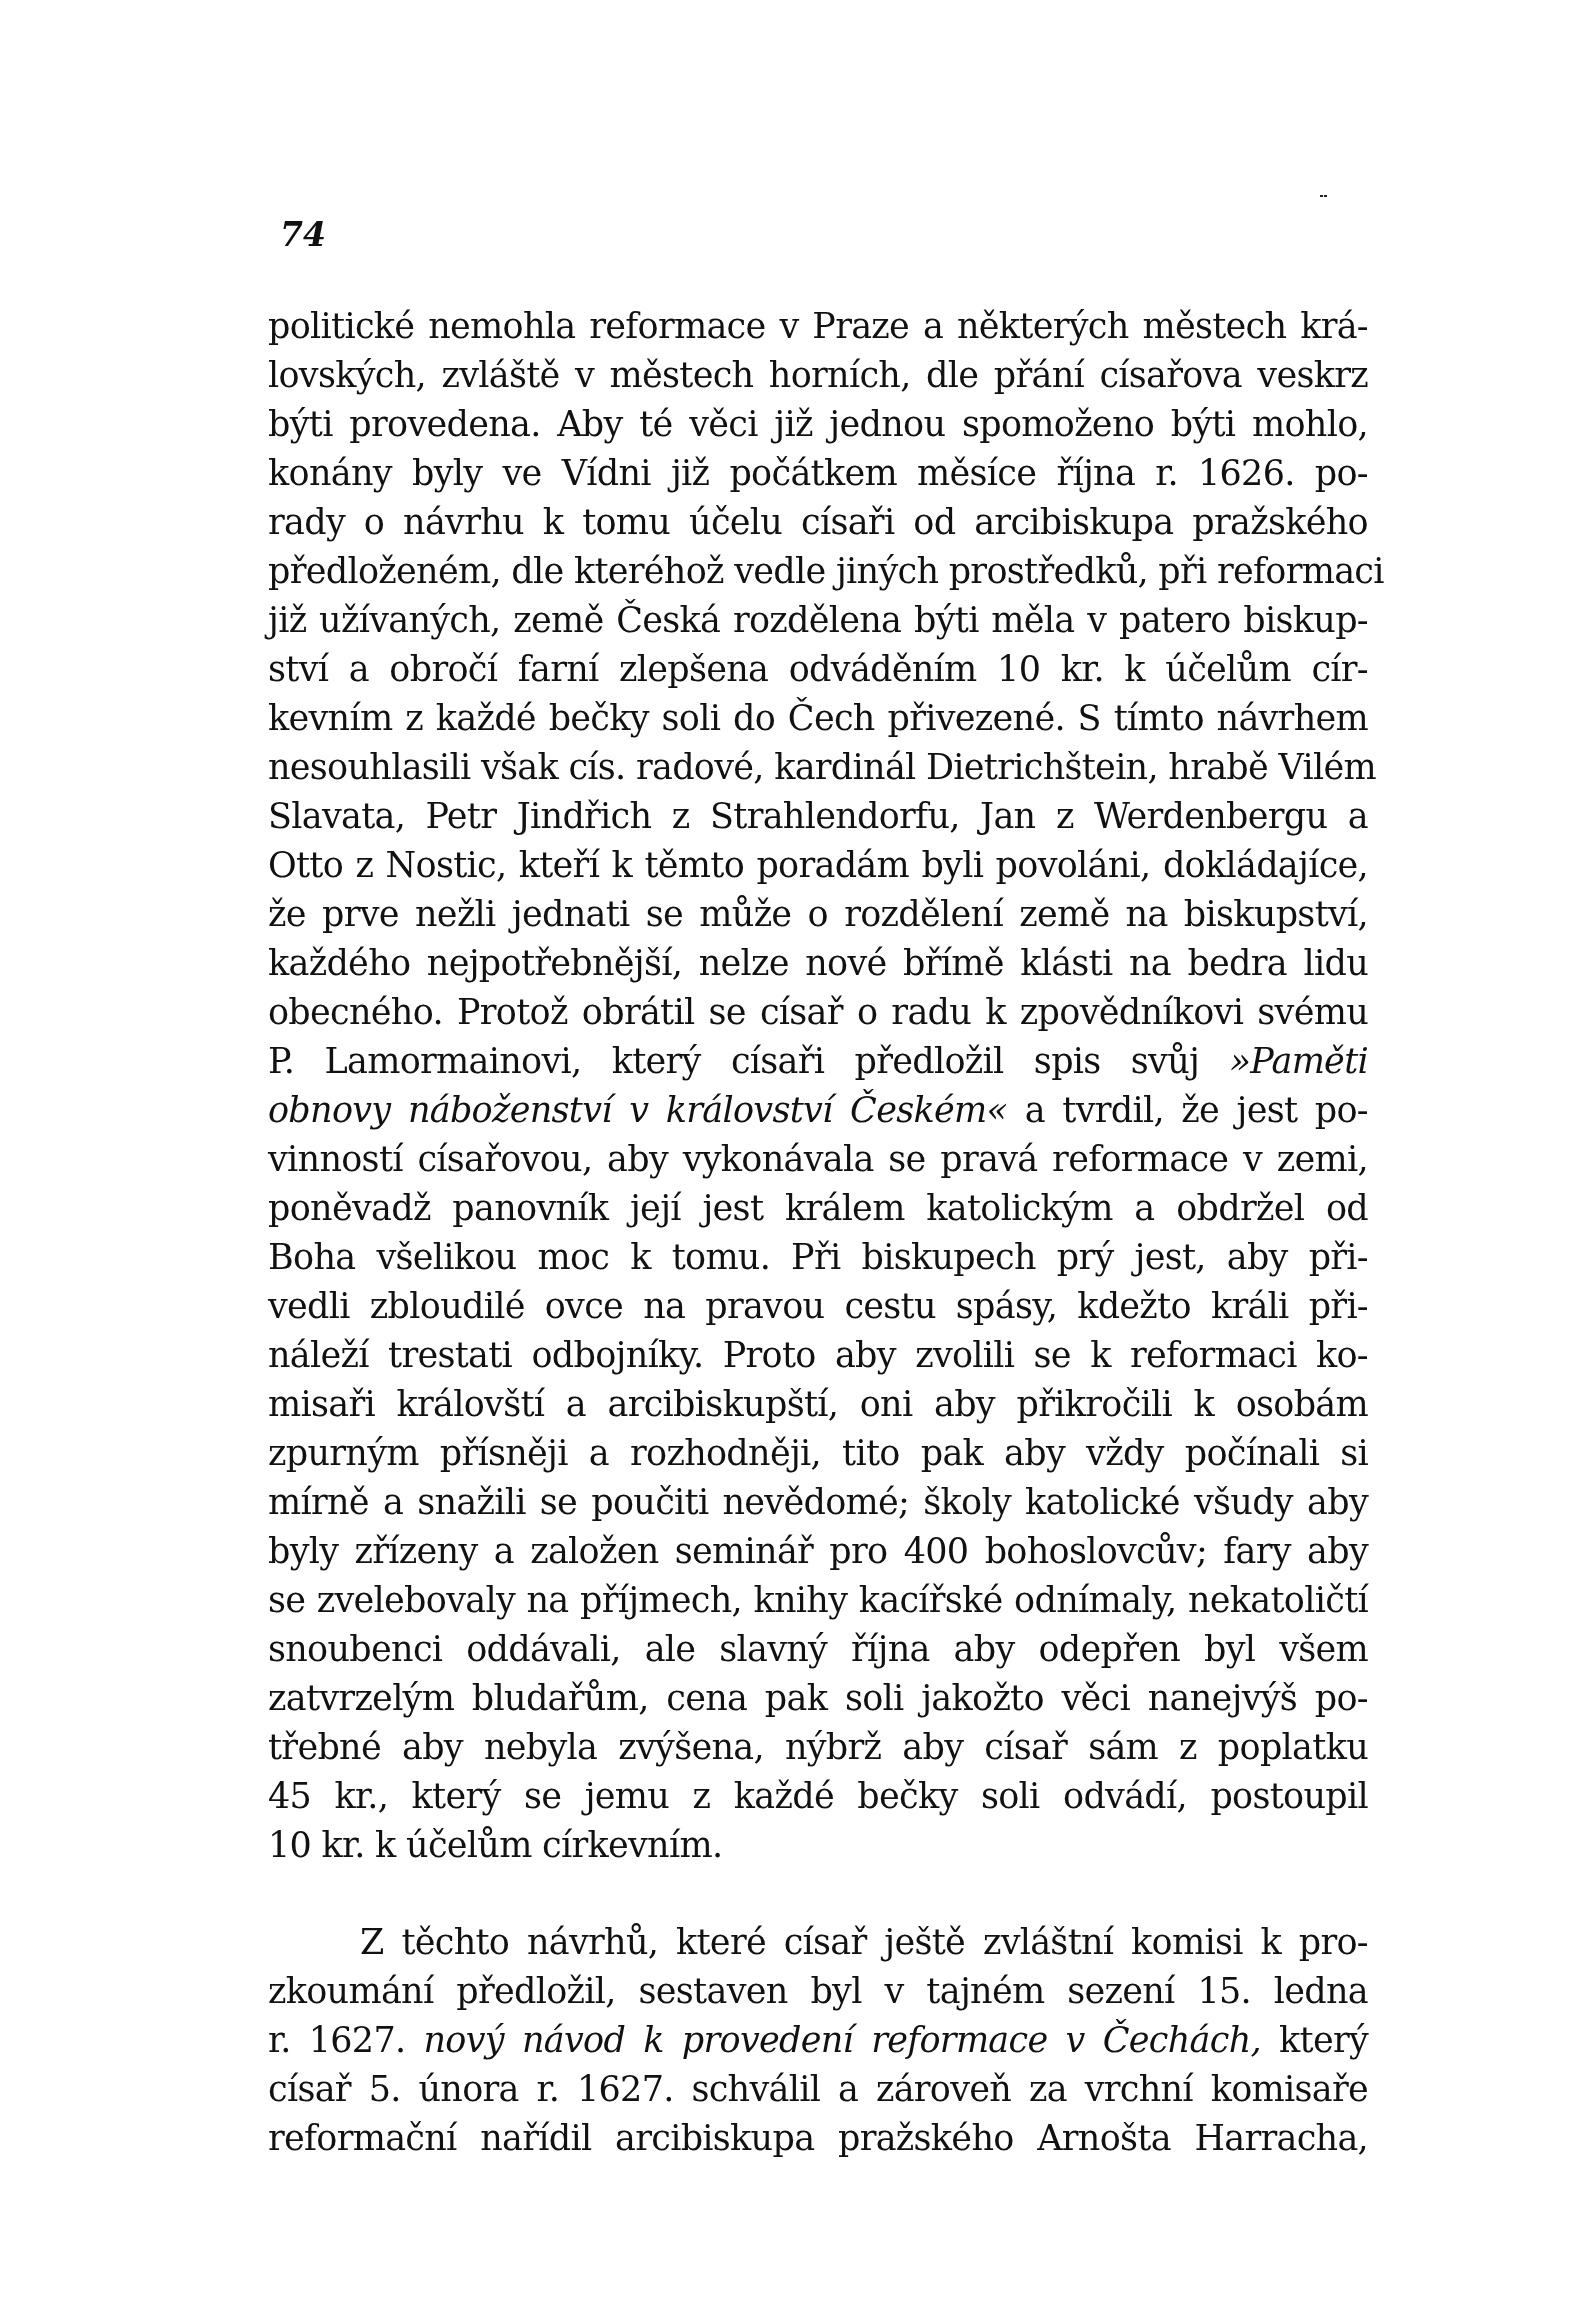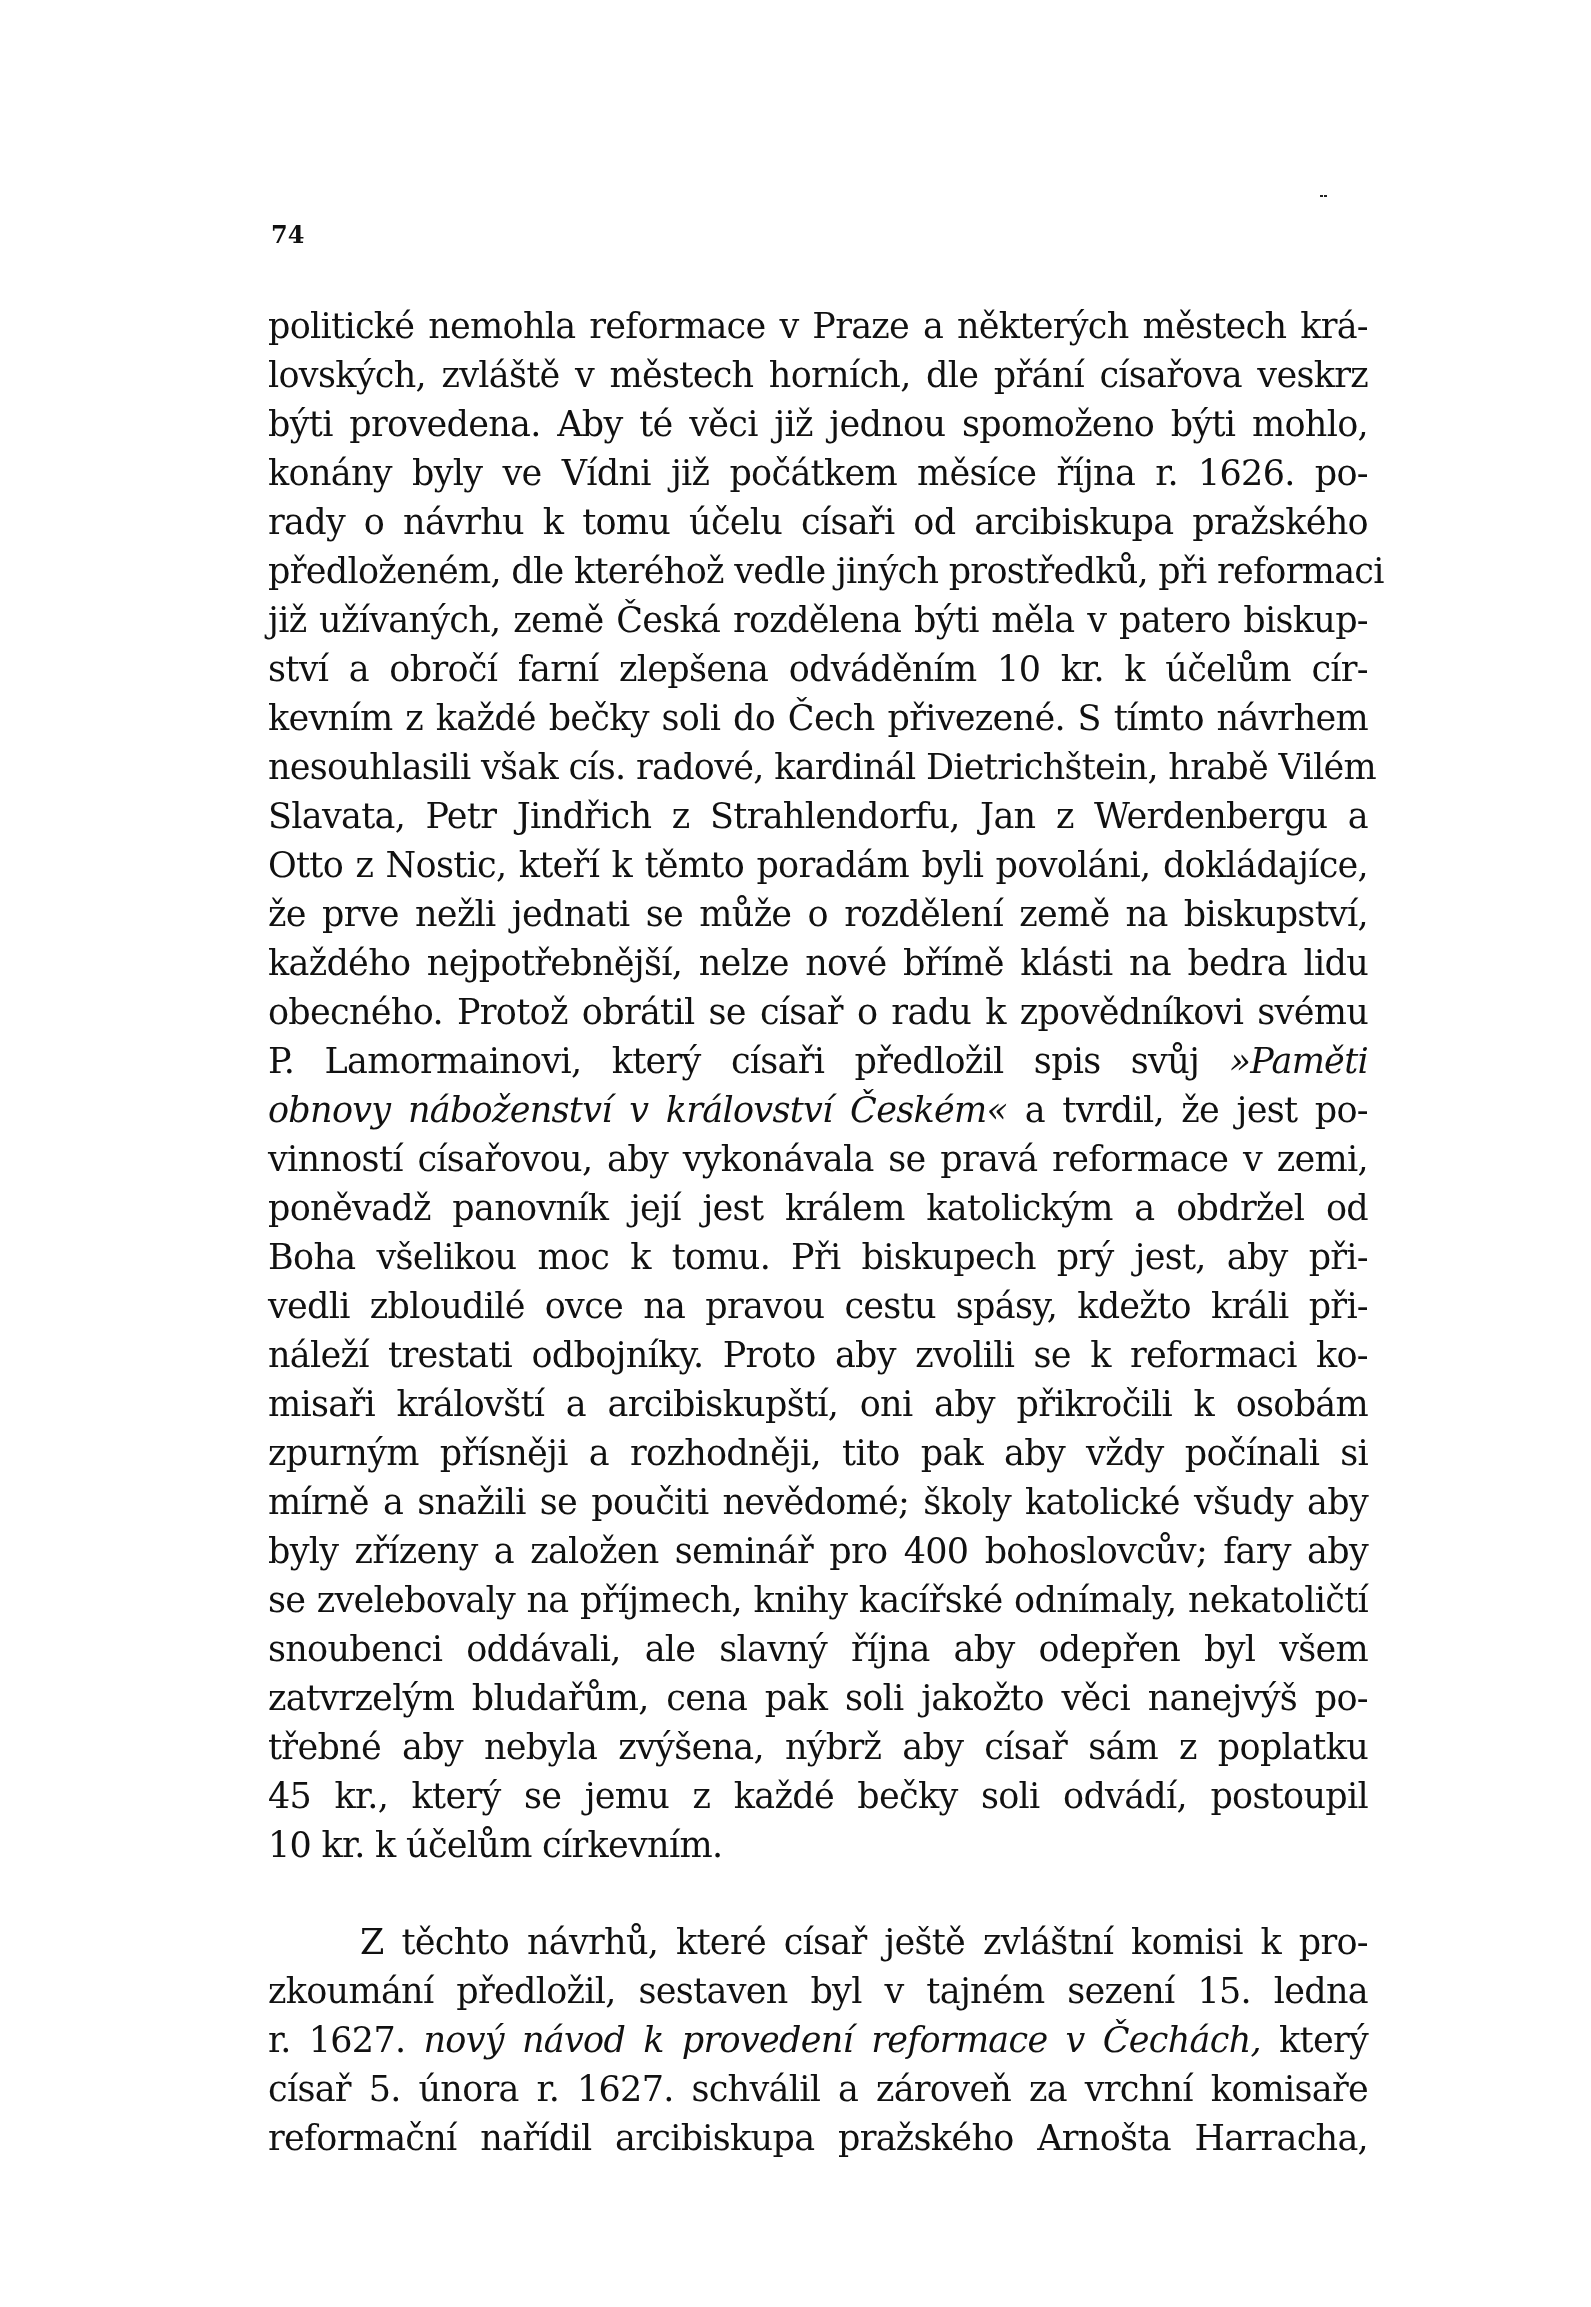--- a/index.html
+++ b/index.html
@@ -3,22 +3,22 @@
   <meta charset="utf-8">
   <style>
     html, body { margin: 0; padding: 0; background: #ffffff; }
     body { width: 1592px; height: 2526px; position: relative; overflow: hidden; }
     .page {
       position: absolute; left: 0; top: 0; width: 1592px; height: 2526px;
       background: #ffffff; color: #111111;
       font-family: "DejaVu Serif", "Liberation Serif", serif;
     }
     .page-number {
-      position: absolute; left: 271px; top: 216px;
-      font-size: 24px; font-weight: bold; line-height: 37px;
+      position: absolute; left: 280px; top: 216px;
+      font-size: 33px; font-weight: bold; font-style: italic; line-height: 37px;
     }
     .body-text {
       position: absolute; left: 268px; top: 302px; width: 1100px;
     }
     .line {
       display: block; height: 49px; line-height: 49px;
       font-size: 35px; white-space: nowrap;
       text-align: justify; text-align-last: justify;
       letter-spacing: -0.7px;
     }

